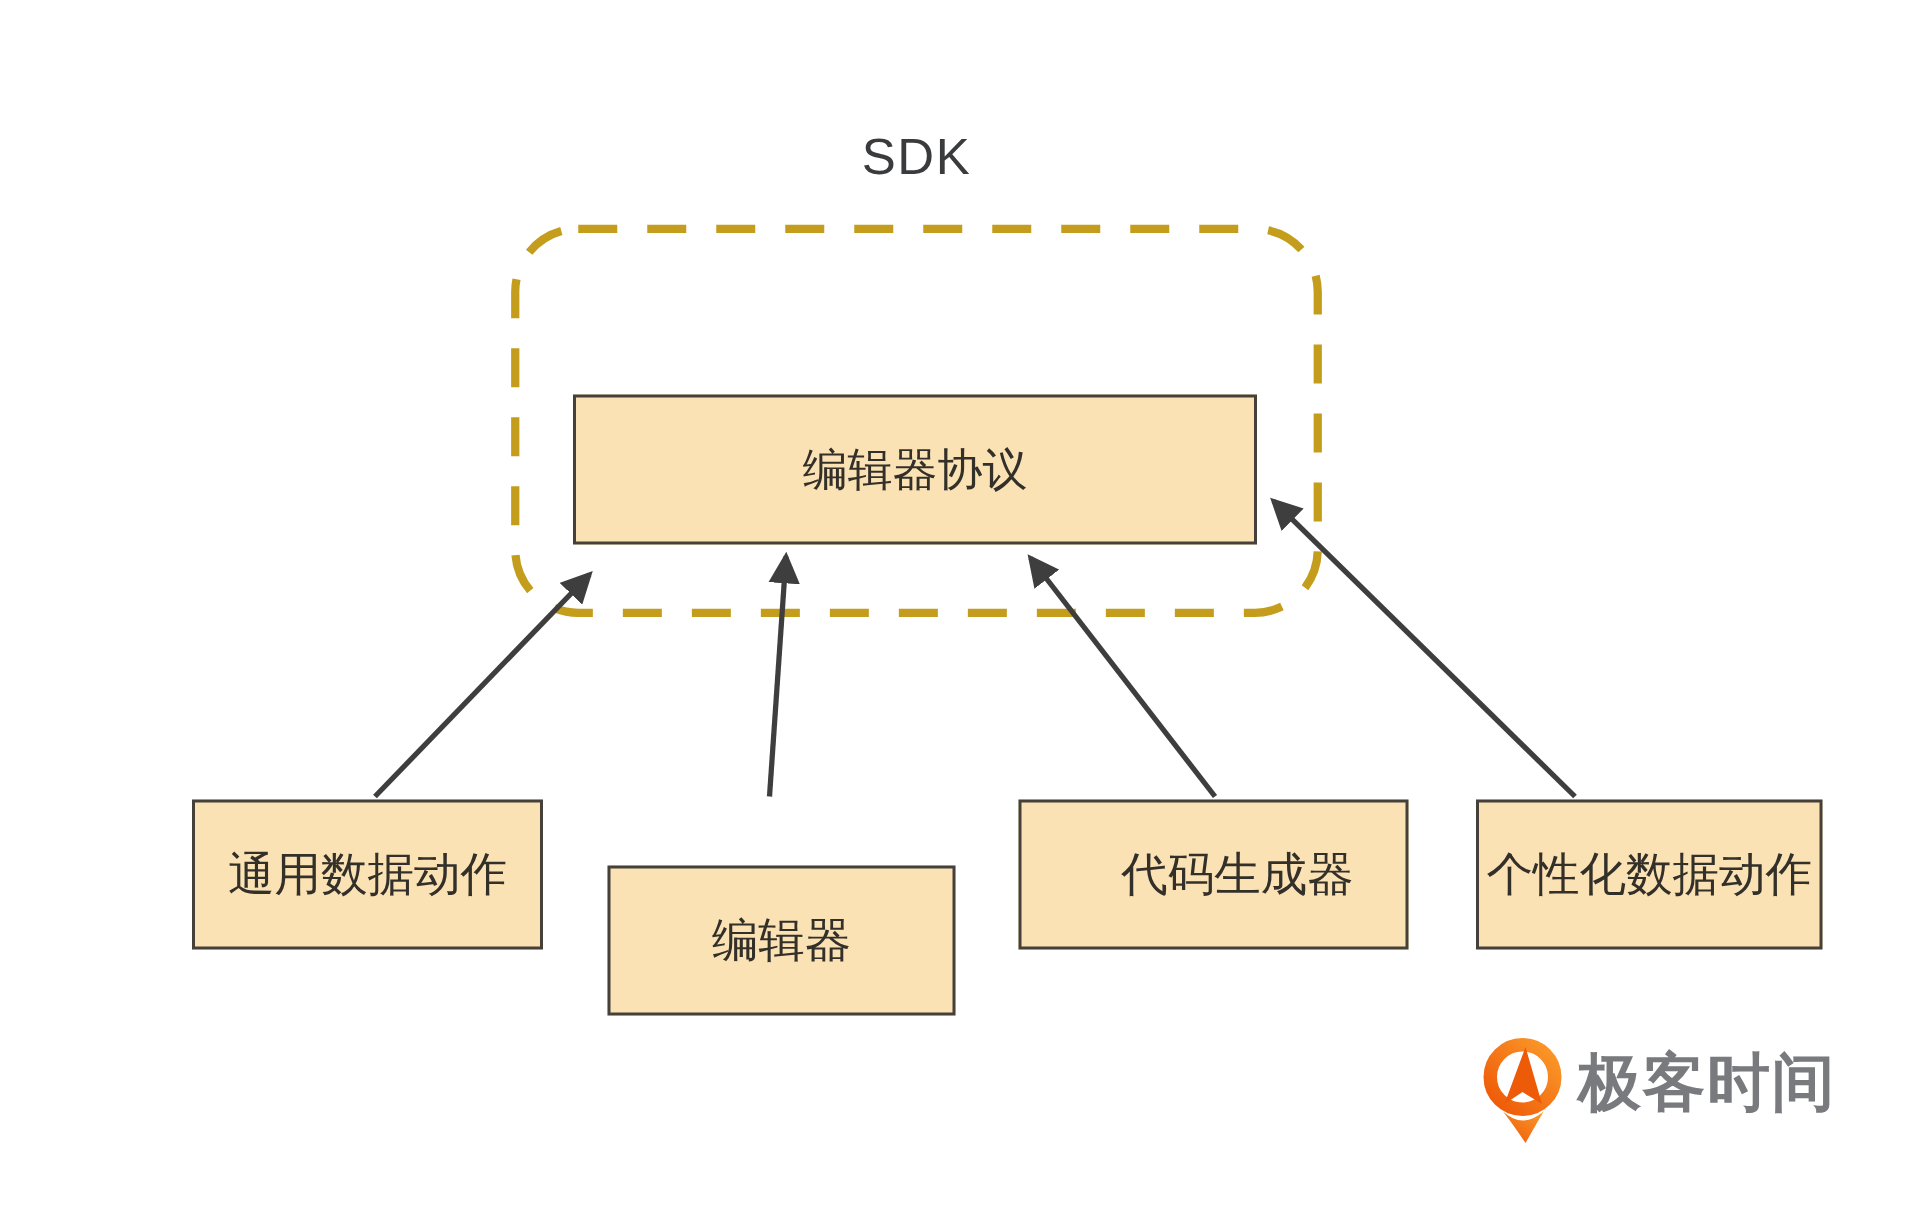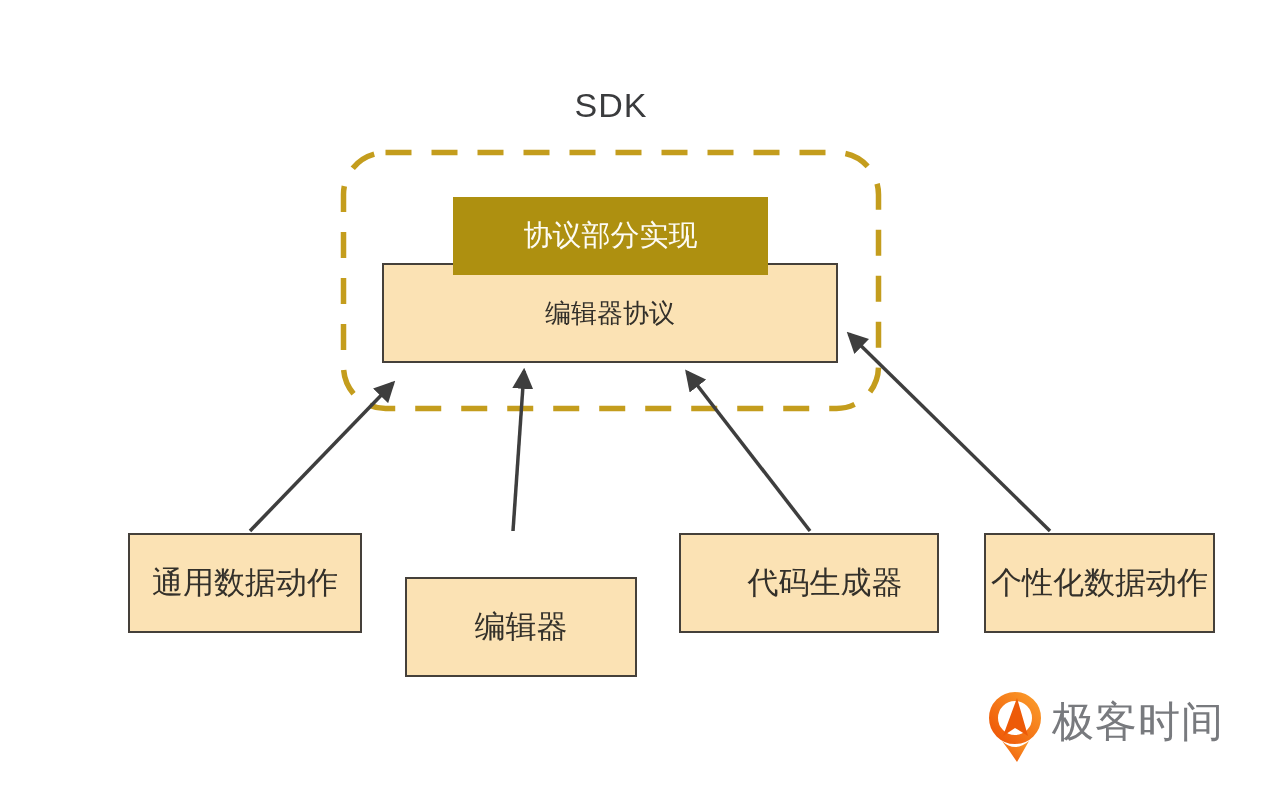--- a/index.html
+++ b/index.html
@@ -33,21 +33,21 @@
     color: #3a3b3d;
     letter-spacing: 1px;
     z-index: 4;
   }
   .node {
     position: absolute;
     display: flex;
     align-items: center;
     justify-content: center;
     box-sizing: border-box;
-    font-size: 26px;
+    font-size: 30px;
     color: #33302a;
     white-space: nowrap;
   }
   .node--light {
     background: #fbe2b4;
     border: 2px solid #45403a;
   }
   .node--dark {
     background: #ae9010;
     border: none;
@@ -66,21 +66,21 @@
     position: absolute;
     left: 988px;
     top: 690px;
     display: flex;
     align-items: center;
     gap: 10px;
     z-index: 4;
   }
   .logo-text {
     font-size: 42px;
-    font-weight: 400;
+    font-weight: 700;
     color: #787a7e;
     letter-spacing: 1px;
     line-height: 1;
     padding-bottom: 14px;
     white-space: nowrap;
   }
 </style>
 </head>
 <body>
 
@@ -96,21 +96,20 @@
     </defs>
 
     <rect x="343.5" y="152.5" width="535" height="256" rx="42" ry="42" fill="none" stroke="#c49d1d" stroke-width="5.5" stroke-dasharray="26 20" stroke-linecap="butt"></rect>
 
     <line x1="250" y1="531" x2="393" y2="383" stroke="#3e3e3e" stroke-width="3.5" marker-end="url(#arrowhead)"></line>
     <line x1="513" y1="531" x2="524" y2="371" stroke="#3e3e3e" stroke-width="3.5" marker-end="url(#arrowhead)"></line>
     <line x1="810" y1="531" x2="687" y2="372" stroke="#3e3e3e" stroke-width="3.5" marker-end="url(#arrowhead)"></line>
     <line x1="1050" y1="531" x2="849" y2="334" stroke="#3e3e3e" stroke-width="3.5" marker-end="url(#arrowhead)"></line>
   </svg>
 
-  <div class="node node--dark protocol-impl">协议部分实现</div>
 
   <div class="node node--light editor-protocol">编辑器协议</div>
 
   <div class="node node--light bottom-box box-generic">通用数据动作</div>
 
   <div class="node node--light bottom-box box-editor">编辑器</div>
 
   <div class="node node--light bottom-box box-codegen">代码生成器</div>
 
   <div class="node node--light bottom-box box-personalized">个性化数据动作</div>

